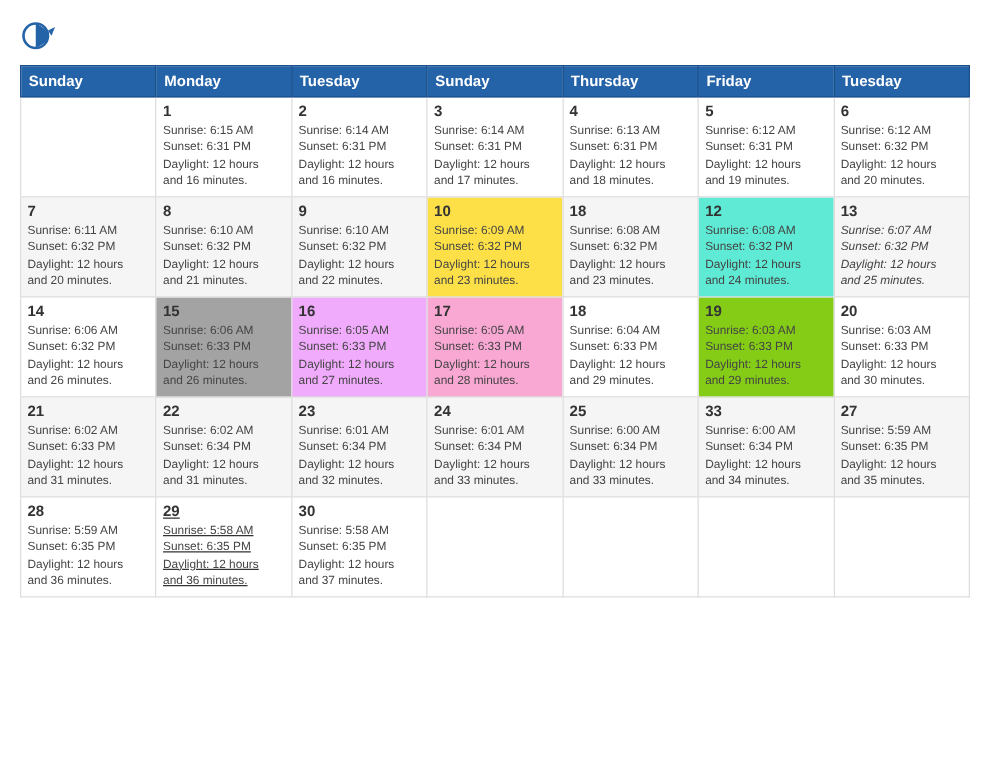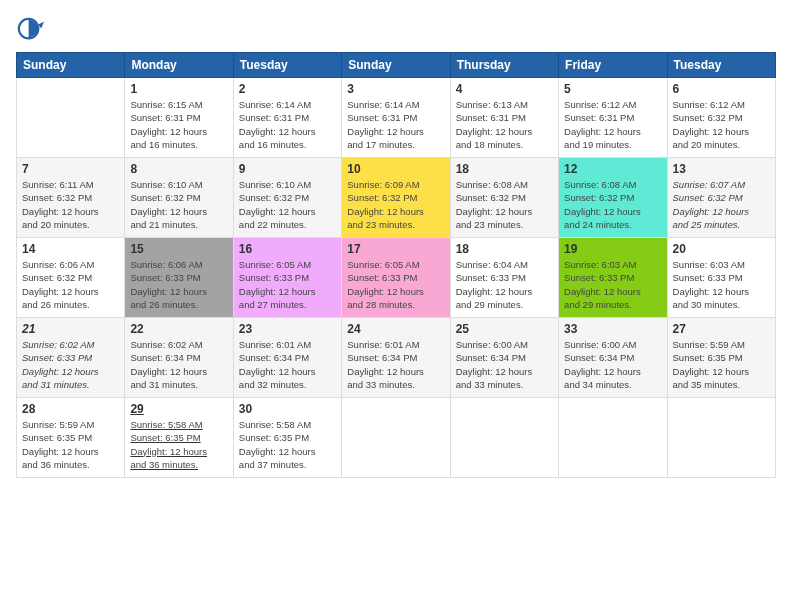--- a/index.html
+++ b/index.html
@@ -269,21 +269,21 @@
         </td>
         <td style="background-color: rgb(255, 255, 255);">
           <span class="day-number">20</span>
           <div class="day-info" style="white-space: pre-line;">Sunrise: 6:03 AM
 Sunset: 6:33 PM
 Daylight: 12 hours
 and 30 minutes.</div>
         </td>
       </tr>
       <tr>
-        <td style="background-color: rgb(245, 245, 245); font-style: italic;">
+        <td style="background-color: rgb(245, 245, 245);">
           <span class="day-number">21</span>
           <div class="day-info" style="white-space: pre-line;">Sunrise: 6:02 AM
 Sunset: 6:33 PM
 Daylight: 12 hours
 and 31 minutes.</div>
         </td>
         <td style="background-color: rgb(245, 245, 245);">
           <span class="day-number">22</span>
           <div class="day-info" style="white-space: pre-line;">Sunrise: 6:02 AM
 Sunset: 6:34 PM

